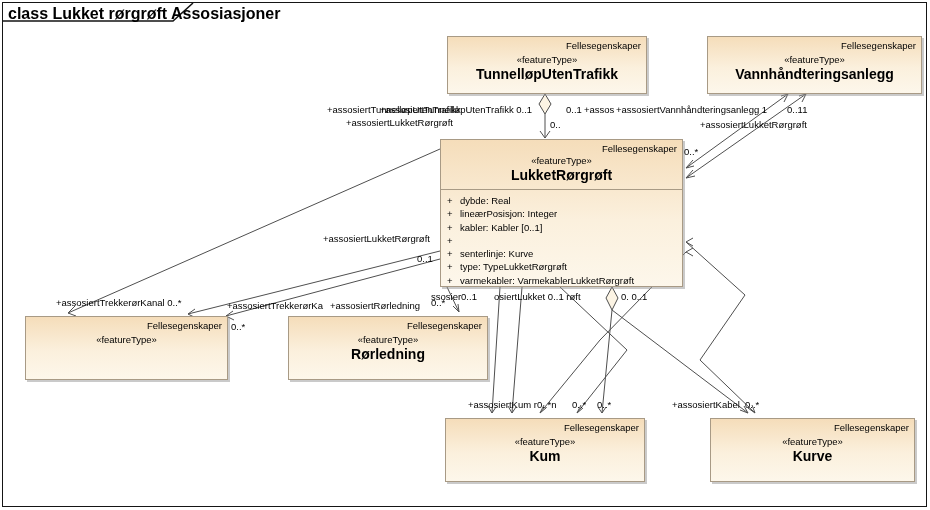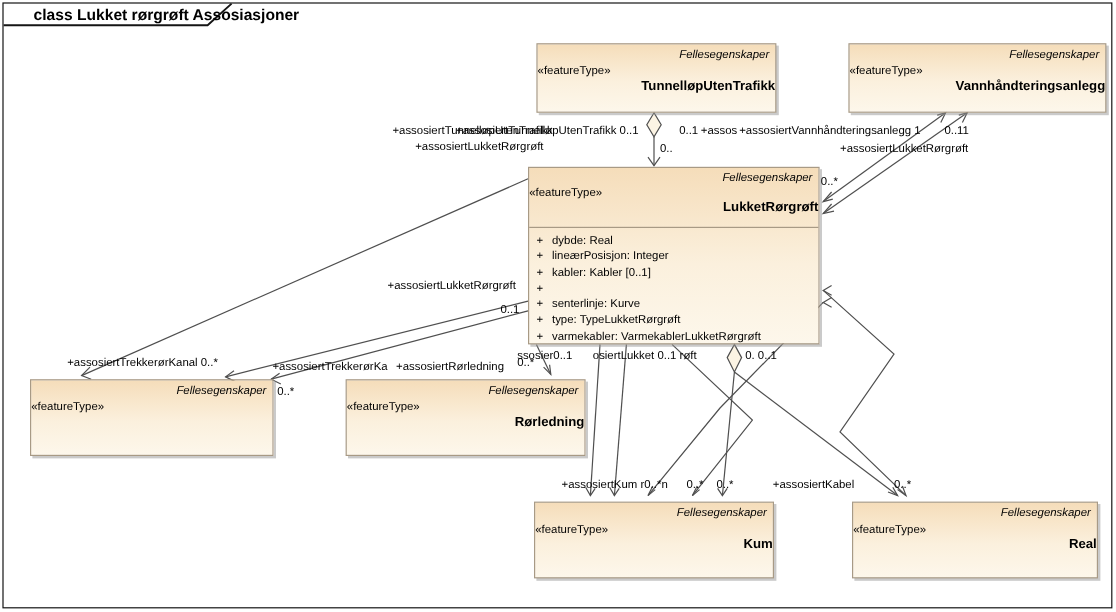--- a/index.html
+++ b/index.html
@@ -1,24 +1,24 @@
 <!DOCTYPE html>
 <html><head>
 <meta charset="utf-8">
 <style>
   html,body{margin:0;padding:0;background:#fff;}
   body{width:930px;height:510px;position:relative;font-family:"Liberation Sans","DejaVu Sans",sans-serif;color:#000;overflow:hidden;}
   .frame{position:absolute;left:2px;top:2px;right:3px;bottom:3px;border:1.6px solid #151515;}
-  .diagram-title{position:absolute;left:8px;top:5px;font-size:13px;font-weight:bold;white-space:nowrap;margin-left:20px;}
+  .diagram-title{position:absolute;left:8px;top:5px;font-size:16px;font-weight:bold;white-space:nowrap;}
   svg.wires{position:absolute;left:0;top:0;pointer-events:none;}
   .cls{position:absolute;background:linear-gradient(180deg,#f5ddba 0%,#fbf0dd 55%,#fdf7eb 100%);
        border:1px solid #a89a85;box-shadow:2px 2px 0 rgba(150,150,150,.5);box-sizing:border-box;}
-  .cls .tag{font-style:italic;text-align:right;font-size:9.5px;padding:3px 5px 0 0;}
-  .cls .st{font-size:9.5px;margin-top:3px;}
-  .cls .nm{text-align:right;font-size:11px;font-weight:bold;margin-top:1px;}
+  .cls .tag{text-align:right;font-size:9.5px;padding:3px 5px 0 0;}
+  .cls .st{text-align:center;font-size:9.5px;margin-top:3px;}
+  .cls .nm{text-align:center;font-size:14px;font-weight:bold;margin-top:1px;}
   .cls .hdr{height:49px;border-bottom:1px solid #a89a85;}
   .cls .attrs{padding:4px 2px 0 2px;font-size:9.5px;}
   .cls .attrs .row{display:flex;line-height:13.3px;white-space:nowrap;}
   .cls .attrs .p{width:13px;padding-left:4px;}
   .al{position:absolute;font-size:9.5px;white-space:nowrap;}
 </style>
 </head>
 <body>
 
 <div class="frame"></div>
@@ -135,21 +135,21 @@
 
 <div class="cls" style="left:445px;top:418px;width:200px;height:64px;">
   <div class="tag">Fellesegenskaper</div>
   <div class="st">«featureType»</div>
   <div class="nm">Kum</div>
 </div>
 
 <div class="cls" style="left:710px;top:418px;width:205px;height:64px;">
   <div class="tag">Fellesegenskaper</div>
   <div class="st">«featureType»</div>
-  <div class="nm">Real</div>
+  <div class="nm">Kurve</div>
 </div>
 
 <div class="al" style="left:327px;top:104px">+assosiertTunnelløpUtenTrafikk</div>
 <div class="al" style="left:380px;top:104px">+assosiertTunnelløpUtenTrafikk 0..1</div>
 <div class="al" style="left:566px;top:104px">0..1</div>
 <div class="al" style="left:584px;top:104px">+assos</div>
 <div class="al" style="left:616px;top:104px">+assosiertVannhåndteringsanlegg 1</div>
 <div class="al" style="left:787px;top:104px">0..11</div>
 <div class="al" style="left:346px;top:117px">+assosiertLukketRørgrøft</div>
 <div class="al" style="left:550px;top:119px">0..</div>
@@ -161,14 +161,14 @@
 <div class="al" style="left:227px;top:300px">+assosiertTrekkerørKa</div>
 <div class="al" style="left:330px;top:300px">+assosiertRørledning</div>
 <div class="al" style="left:431px;top:297px">0..*</div>
 <div class="al" style="left:231px;top:321px">0..*</div>
 <div class="al" style="left:431px;top:291px">ssosier0..1</div>
 <div class="al" style="left:494px;top:291px">osiertLukket 0..1 røft</div>
 <div class="al" style="left:621px;top:291px">0. 0..1</div>
 <div class="al" style="left:468px;top:399px">+assosiertKum r0..*n</div>
 <div class="al" style="left:572px;top:399px">0..*</div>
 <div class="al" style="left:597px;top:399px">0..*</div>
-<div class="al" style="left:644px;top:399px">+assosiertKabel</div>
+<div class="al" style="left:672px;top:399px">+assosiertKabel</div>
 <div class="al" style="left:745px;top:399px">0..*</div>
 
 </body></html>

